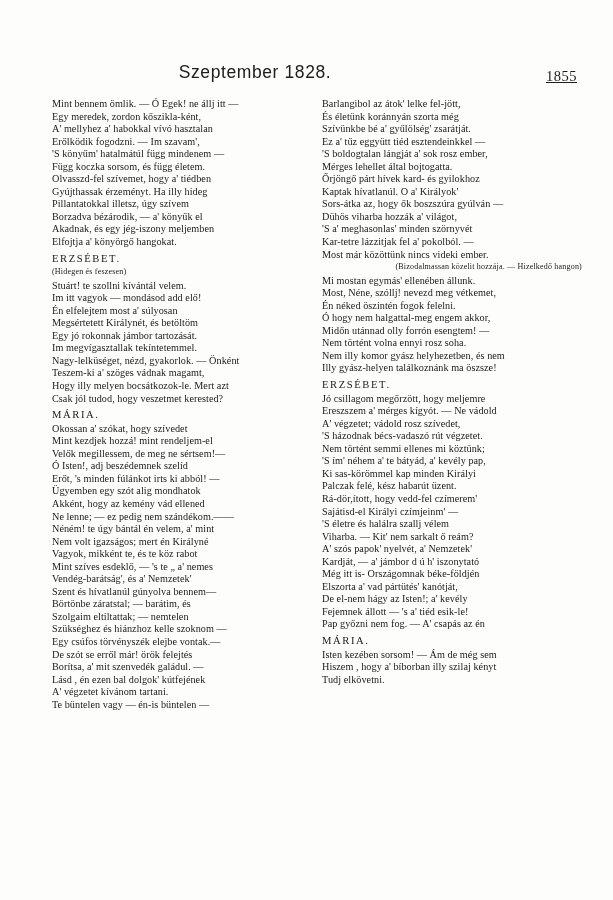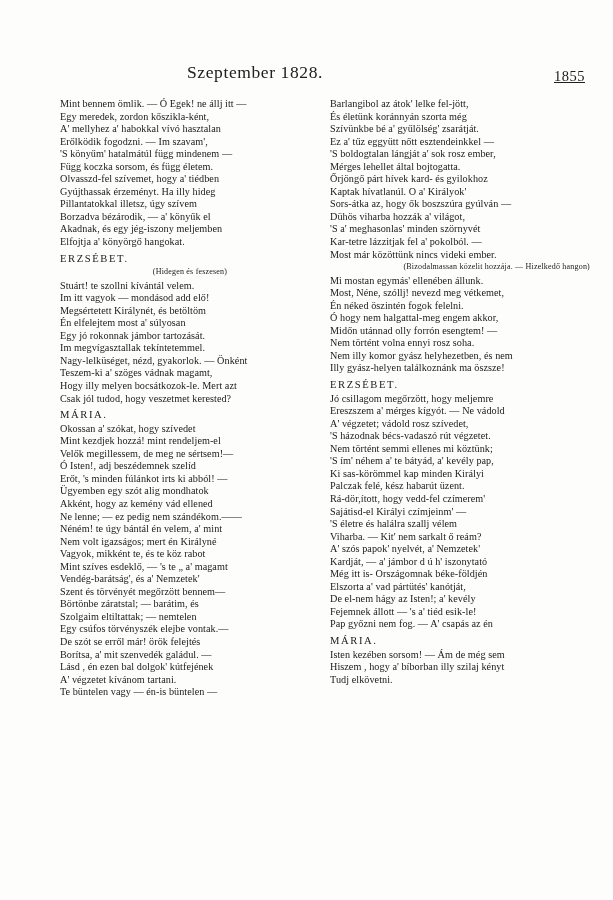--- a/index.html
+++ b/index.html
@@ -30,33 +30,33 @@
     height: 30px;
   }
   .header-title {
     position: absolute;
     left: 0;
     top: 0;
     width: 510px;
     text-align: center;
     font-size: 17.5px;
     letter-spacing: 0.6px;
-    font-family: Liberation Serif, serif;
+    font-family: Liberation Sans, sans-serif;
   }
   .header-page {
     position: absolute;
-    right: 28px;
+    right: 36px;
     top: 6px;
     font-size: 14.5px;
     letter-spacing: 0.5px;
     text-decoration: underline;
   }
   .columns {
     position: absolute;
-    left: 8px;
+    left: 0;
     top: 98px;
     width: 547px;
     height: 700px;
   }
   .col {
     position: absolute;
     top: 0;
     width: 260px;
     font-size: 10.2px;
     line-height: 12.55px;
@@ -71,21 +71,20 @@
   }
   .speaker {
     text-align: left;
     font-size: 10.6px;
     letter-spacing: 1.6px;
     margin-top: 4px;
     margin-bottom: 1px;
     font-family: "Liberation Serif", serif;
   }
   .stage {
-    text-align: center;
     font-size: 8px;
     letter-spacing: 0.2px;
     margin-bottom: 1px;
     font-style: normal;
   }
   .stage-right {
     text-align: right;
     padding-left: 8px;
   }
 </style>
@@ -110,57 +109,58 @@
         <div class="line">Olvasszd-fel szívemet, hogy a' tiédben</div>
         <div class="line">Gyújthassak érzeményt. Ha illy hideg</div>
         <div class="line">Pillantatokkal illetsz, úgy szívem</div>
         <div class="line">Borzadva bézárodik, — a' könyűk el</div>
         <div class="line">Akadnak, és egy jég-iszony meljemben</div>
         <div class="line">Elfojtja a' könyörgő hangokat.</div>
         <div class="speaker">ERZSÉBET.</div>
         <div class="stage">(Hidegen és feszesen)</div>
         <div class="line">Stuárt! te szollni kívántál velem.</div>
         <div class="line">Im itt vagyok — mondásod add elő!</div>
+        <div class="line">Én elfelejtem most a' súlyosan</div>
         <div class="line">Megsértetett Királynét, és betöltöm</div>
-        <div class="line">Én elfelejtem most a' súlyosan</div>
         <div class="line">Egy jó rokonnak jámbor tartozását.</div>
         <div class="line">Im megvígasztallak tekíntetemmel.</div>
         <div class="line">Nagy-lelküséget, nézd, gyakorlok. — Önként</div>
         <div class="line">Teszem-ki a' szöges vádnak magamt,</div>
         <div class="line">Hogy illy melyen bocsátkozok-le. Mert azt</div>
         <div class="line">Csak jól tudod, hogy veszetmet kerested?</div>
         <div class="speaker">MÁRIA.</div>
         <div class="line">Okossan a' szókat, hogy szívedet</div>
         <div class="line">Mint kezdjek hozzá! mint rendeljem-el</div>
         <div class="line">Velők megillessem, de meg ne sértsem!—</div>
         <div class="line">Ó Isten!, adj beszédemnek szelíd</div>
         <div class="line">Erőt, 's minden fúlánkot irts ki abból! —</div>
         <div class="line">Ügyemben egy szót alig mondhatok</div>
         <div class="line">Akként, hogy az kemény vád ellened</div>
         <div class="line">Ne lenne; — ez pedig nem szándékom.——</div>
         <div class="line">Néném! te úgy bántál én velem, a' mint</div>
         <div class="line">Nem volt igazságos; mert én Királyné</div>
         <div class="line">Vagyok, mikként te, és te köz rabot</div>
-        <div class="line">Mint szíves esdeklő, — 's te „ a' magamt</div>
+        <div class="line">Mint szíves esdeklő, — 's te „ a' nemes</div>
         <div class="line">Vendég-barátság', és a' Nemzetek'</div>
-        <div class="line">Szent és törvényét megőrzött bennem—</div>
+        <div class="line">Szent és hívatlanúl gúnyolva bennem—</div>
         <div class="line">Börtönbe záratstal; — barátim, és</div>
         <div class="line">Szolgaim eltiltattak; — nemtelen</div>
+        <div class="line">Szükséghez és hiánzhoz kelle szoknom —</div>
         <div class="line">Egy csúfos törvényszék elejbe vontak.—</div>
         <div class="line">De szót se erről már! örök felejtés</div>
         <div class="line">Borítsa, a' mit szenvedék galádul. —</div>
         <div class="line">Lásd , én ezen bal dolgok' kútfejének</div>
         <div class="line">A' végzetet kívánom tartani.</div>
         <div class="line">Te büntelen vagy — én-is büntelen —</div>
       </div>
     <div class="col col-right" id="col-right">
         <div class="line">Barlangibol az átok' lelke fel-jött,</div>
         <div class="line">És életünk koránnyán szorta még</div>
         <div class="line">Szívünkbe bé a' gyűlölség' zsarátját.</div>
-        <div class="line">Ez a' tűz eggyütt nőtt esztendeinkkel —</div>
+        <div class="line">Ez a' tűz eggyütt tiéd esztendeinkkel —</div>
         <div class="line">'S boldogtalan lángját a' sok rosz ember,</div>
         <div class="line">Mérges lehellet által bojtogatta.</div>
         <div class="line">Őrjöngő párt hívek kard- és gyilokhoz</div>
         <div class="line">Kaptak hívatlanúl. O a' Királyok'</div>
         <div class="line">Sors-átka az, hogy ők boszszúra gyúlván —</div>
         <div class="line">Dühös viharba hozzák a' világot,</div>
         <div class="line">'S a' meghasonlas' minden szörnyvét</div>
         <div class="line">Kar-tetre lázzitjak fel a' pokolból. —</div>
         <div class="line">Most már közöttünk nincs videki ember.</div>
         <div class="stage stage-right">(Bizodalmassan közelit hozzája. — Hizelkedő hangon)</div>

